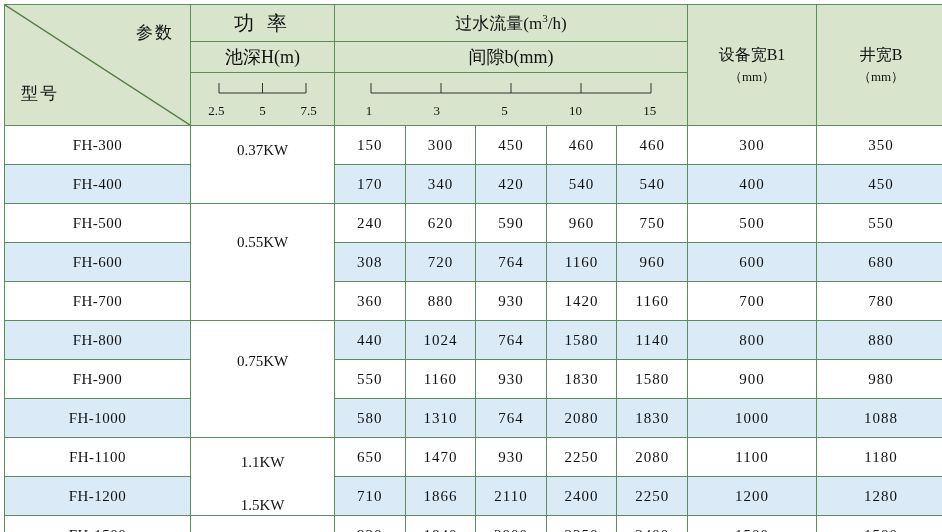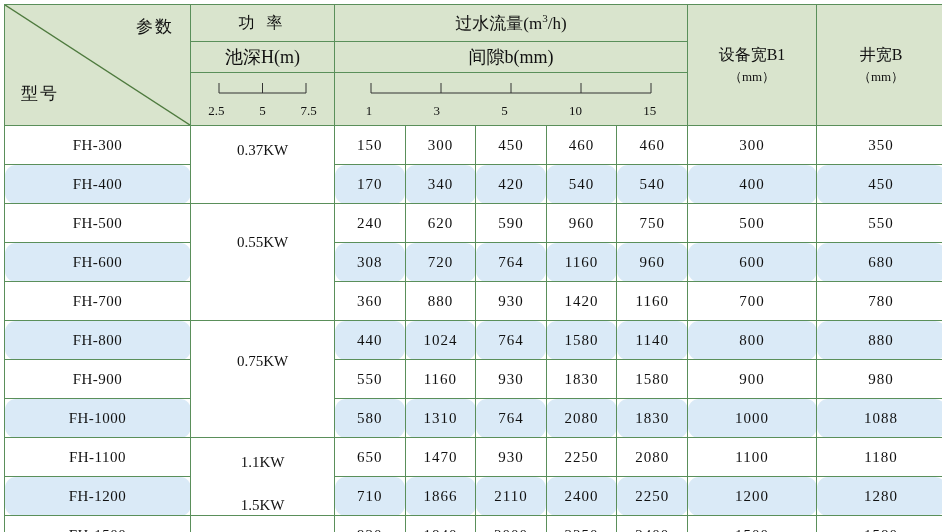--- a/index.html
+++ b/index.html
@@ -37,29 +37,29 @@
     position:relative;
     height:118px;
     padding:0;
     overflow:hidden;
   }
   .corner .diag{
     position:absolute;left:0;top:0;width:100%;height:100%;
     pointer-events:none;
   }
   .corner .param{
-    position:absolute;right:16px;top:10px;
+    position:absolute;right:16px;top:16px;
     font-size:17px;letter-spacing:2px;
   }
   .corner .model{
     position:absolute;left:16px;bottom:20px;
     font-size:17px;letter-spacing:2px;
   }
   .hd-power{
-    font-size:16px;letter-spacing:4px;
+    font-size:20px;letter-spacing:4px;
     height:36px;
     margin-left:45px;
   }
   .hd-flow{
     font-size:17px;
     height:36px;
   }
   .hd-flow sup{font-size:11px;}
   .sub-label{
     font-size:18px;
@@ -84,21 +84,20 @@
   }
   .hd-right .unit{font-size:13px;}
   
   tbody td{
     height:38px;
     font-size:15px;
     color:#111;
   }
   tbody tr.alt td{
     background:#daeaf7;
-    border-radius:11px;
   }
   tbody tr td.model-cell{
     font-family:"Liberation Serif","DejaVu Serif",serif;
     letter-spacing:0.5px;
   }
   td.kw{
     text-align:left;
     padding-left:12px;
     font-size:15px;
     background:#ffffff !important;

